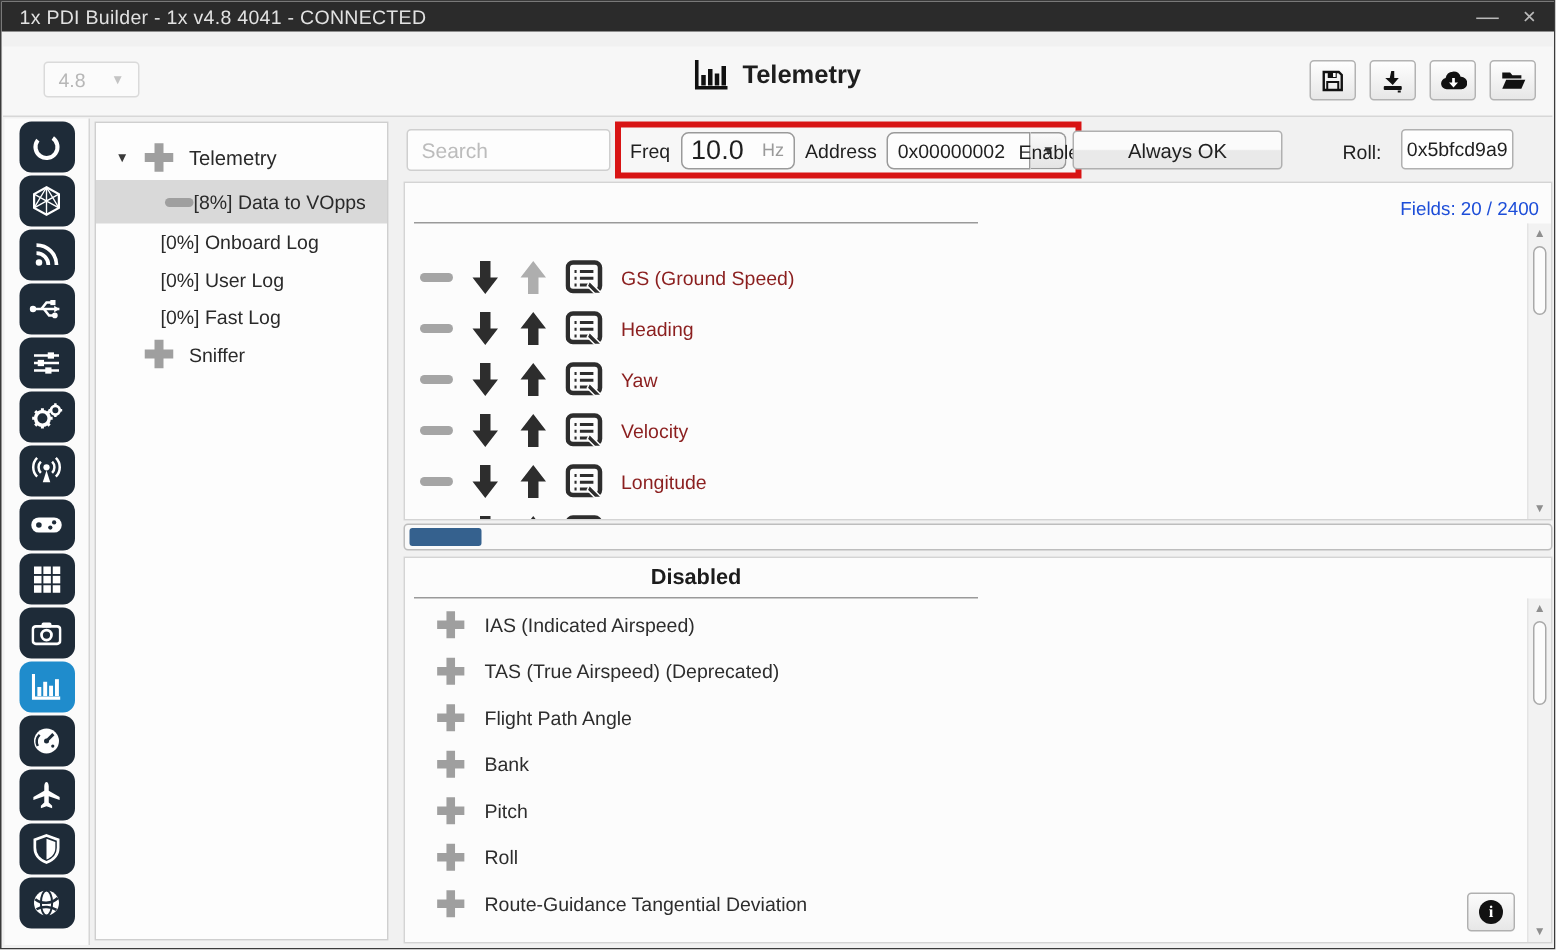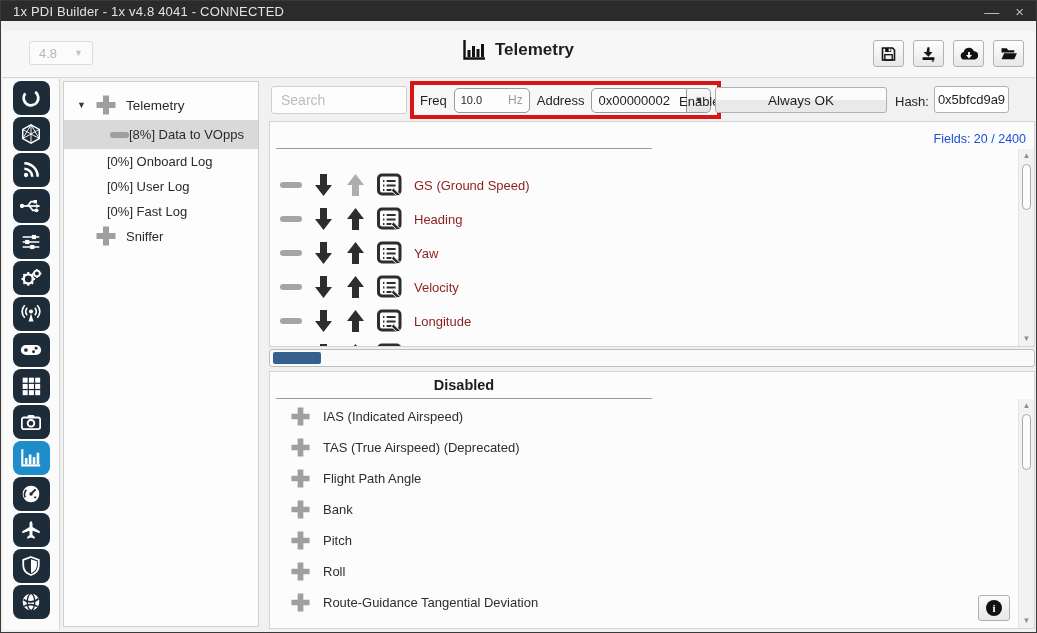--- a/index.html
+++ b/index.html
@@ -39,28 +39,28 @@
 
   
   .search-box{position:absolute;left:270px;top:85px;width:136px;height:28px;border:1px solid #cfcfcf;border-radius:3px;
               box-sizing:border-box;background:#fdfdfd;font-size:14px;color:#444;padding:0 9px;font-family:"Liberation Sans",sans-serif;}
   .search-box::placeholder{color:#bcbcbc;}
   .red-group{position:absolute;left:409px;top:80px;height:38px;border:4px solid #d81414;box-sizing:border-box;
              display:flex;align-items:center;gap:7px;padding:0 6px;background:#f7f7f7;}
   .ctl-label{font-size:13px;color:#1f1f1f;}
   .freq-box{width:76px;height:25px;border:1px solid #9a9a9a;border-radius:5px;background:#fdfdfd;box-sizing:border-box;
             display:flex;align-items:center;padding:0 6px;}
-  .freq-box input{border:none;outline:none;background:transparent;width:40px;font-size:11px;color:#1f1f1f;font-family:"Liberation Sans",sans-serif;padding:0;}
+  .freq-box input{border:none;outline:none;background:transparent;width:40px;font-size:18px;color:#1f1f1f;font-family:"Liberation Sans",sans-serif;padding:0;}
   .freq-unit{margin-left:auto;font-size:12px;color:#9a9a9a;}
   .addr-box{width:96px;height:25px;border:1px solid #9a9a9a;border-radius:5px 0 0 5px;background:#fdfdfd;box-sizing:border-box;
             display:flex;align-items:center;padding:0 6px;font-size:13px;color:#1f1f1f;overflow:hidden;white-space:nowrap;}
   .addr-caret{width:24px;height:25px;border:1px solid #9a9a9a;border-left:none;border-radius:0 5px 5px 0;box-sizing:border-box;
               background:linear-gradient(#fafafa,#e4e4e4);display:flex;align-items:center;justify-content:center;font-size:9px;color:#444;}
   .enable-label{position:absolute;left:678px;top:93px;font-size:13px;color:#1f1f1f;}
-  .always-ok{position:absolute;left:714px;top:86px;width:172px;height:26px;border:1px solid #b0b0b0;border-radius:3px;
+  .always-ok{position:absolute;left:714px;top:86px;width:140px;height:26px;border:1px solid #b0b0b0;border-radius:3px;
              background:linear-gradient(#fbfbfb 48%,#e9e9e9 52%);font-size:13.5px;color:#1f1f1f;
              display:flex;align-items:center;justify-content:center;box-sizing:border-box;}
   .hash-label{position:absolute;left:894px;top:93px;font-size:13px;color:#1f1f1f;}
   .hash-box{position:absolute;left:933px;top:85px;width:75px;height:27px;border:1px solid #b0b0b0;border-radius:3px;
             background:#fefefe;font-size:13px;color:#1f1f1f;display:flex;align-items:center;justify-content:center;box-sizing:border-box;}
 
   
   .panel{position:absolute;left:268px;width:766px;background:#fcfcfc;border:1px solid #d4d4d4;box-sizing:border-box;overflow:hidden;}
   .panel-enabled{top:120px;height:226px;}
   .panel-disabled{top:370px;height:258px;}
@@ -353,21 +353,21 @@
     <span class="ctl-label">Address</span>
     <span style="display:flex;">
       <span class="addr-box">0x00000002</span>
       <span class="addr-caret">
           <span>▼</span>
         </span>
     </span>
   </div>
   <span class="enable-label">Enable</span>
   <div class="always-ok">Always OK</div>
-  <span class="hash-label">Hash:</span>
+  <span class="hash-label">Roll:</span>
   <div class="hash-box">0x5bfcd9a9</div>
 
   <div class="panel panel-enabled">
     <div class="panel-hr"></div>
     <div class="fields-counter">Fields: 20 / 2400</div>
 
     <div class="erow" style="top:48px;">
       <span class="icon-btn">
           <svg width="22" height="24" viewBox="0 0 22 24">
             <rect y="9" width="22" height="6" rx="3" fill="#a5a5a5"></rect>

